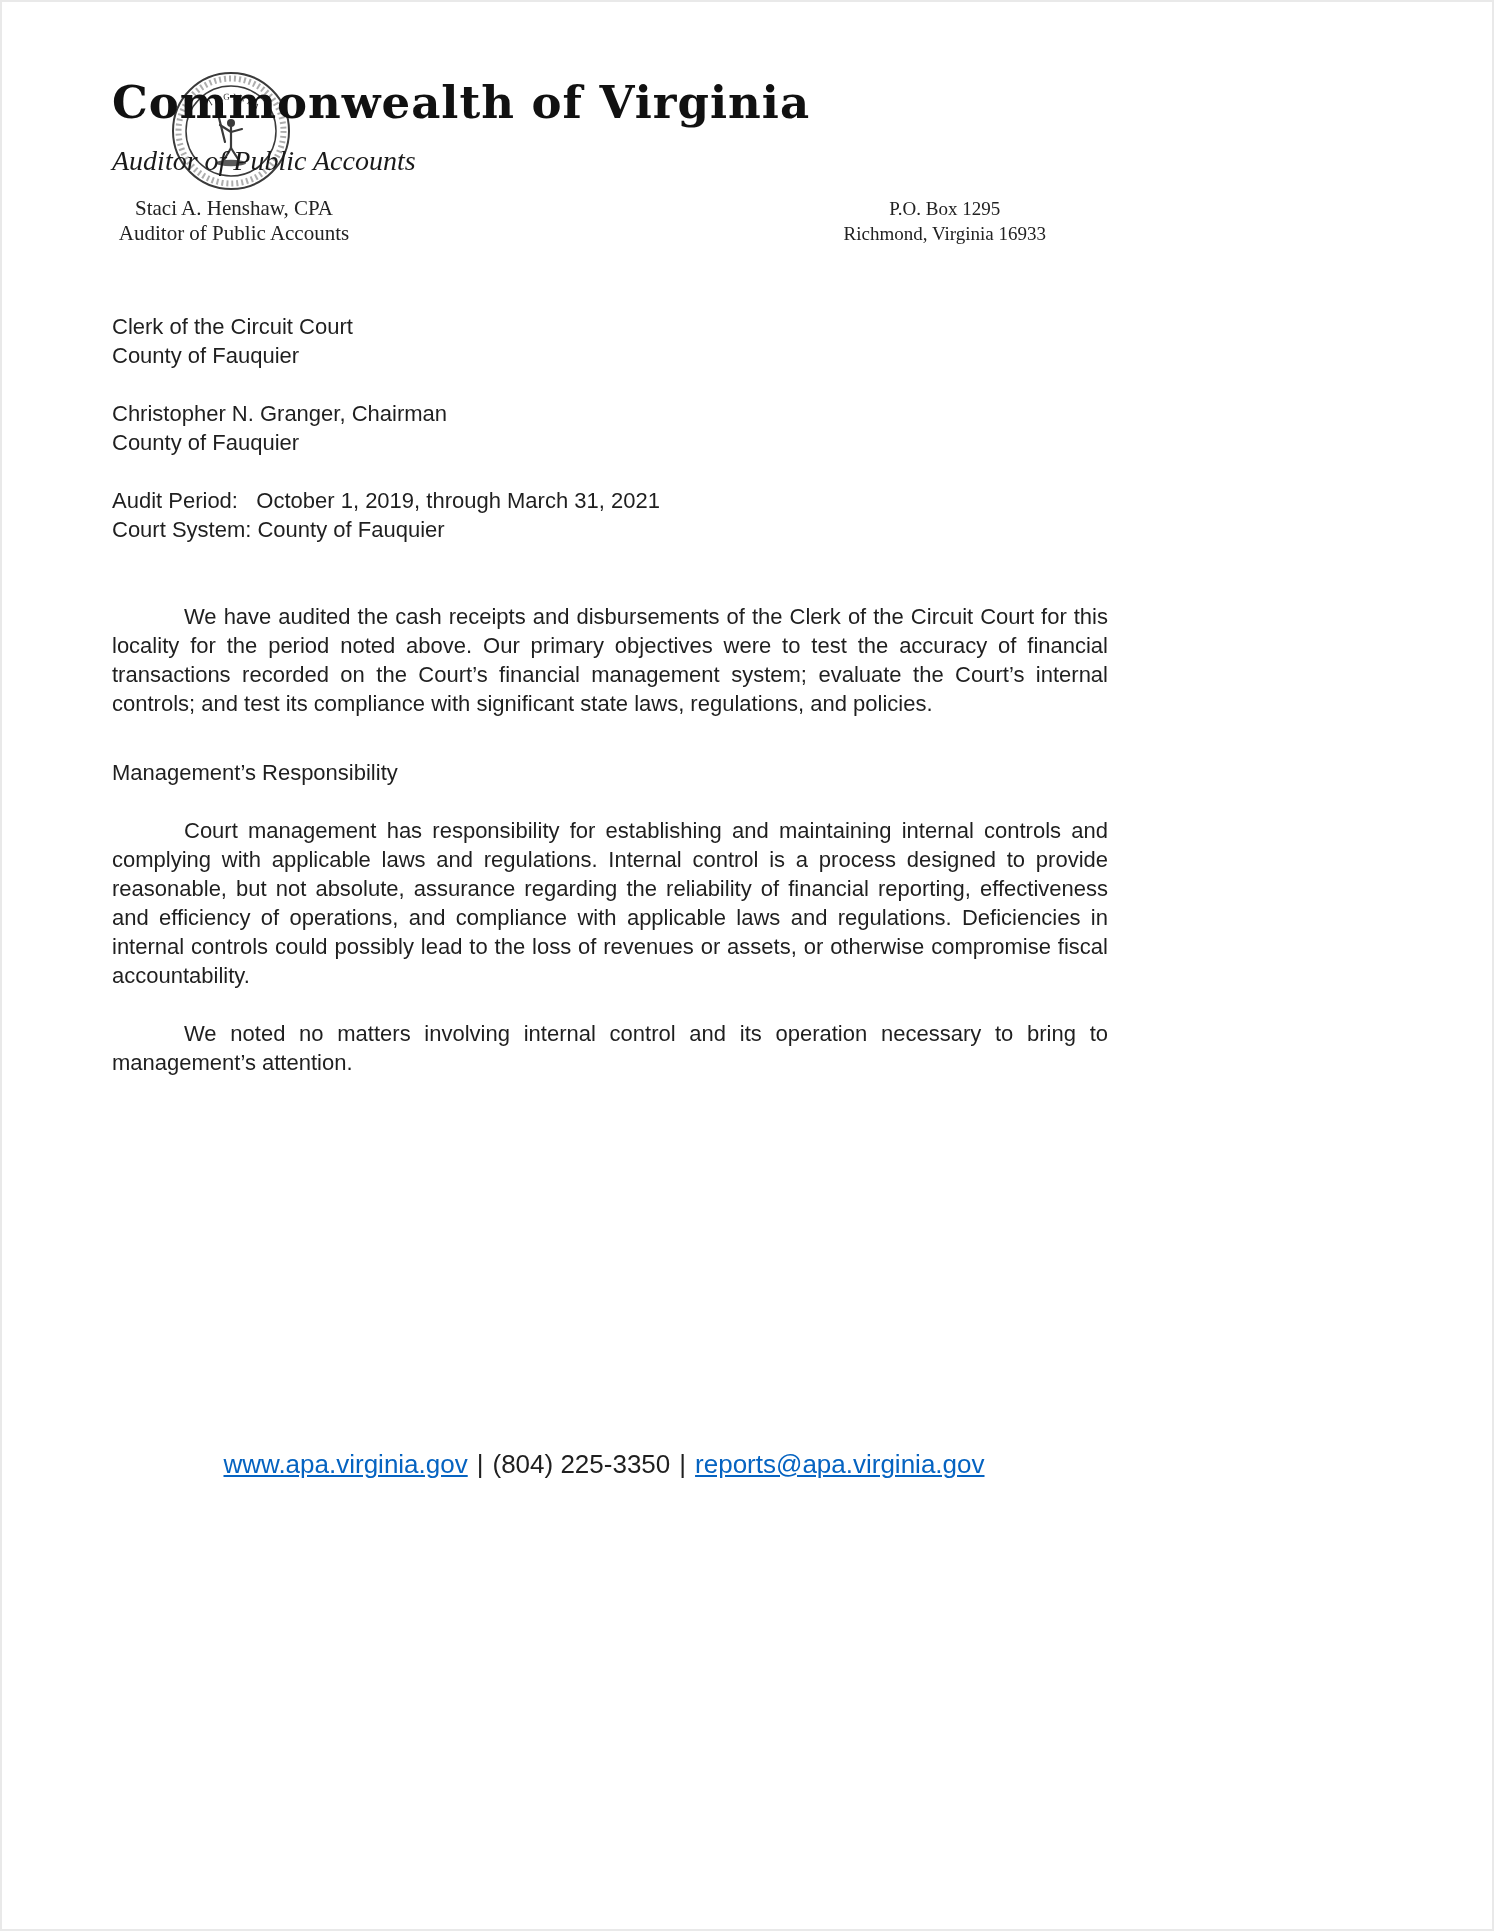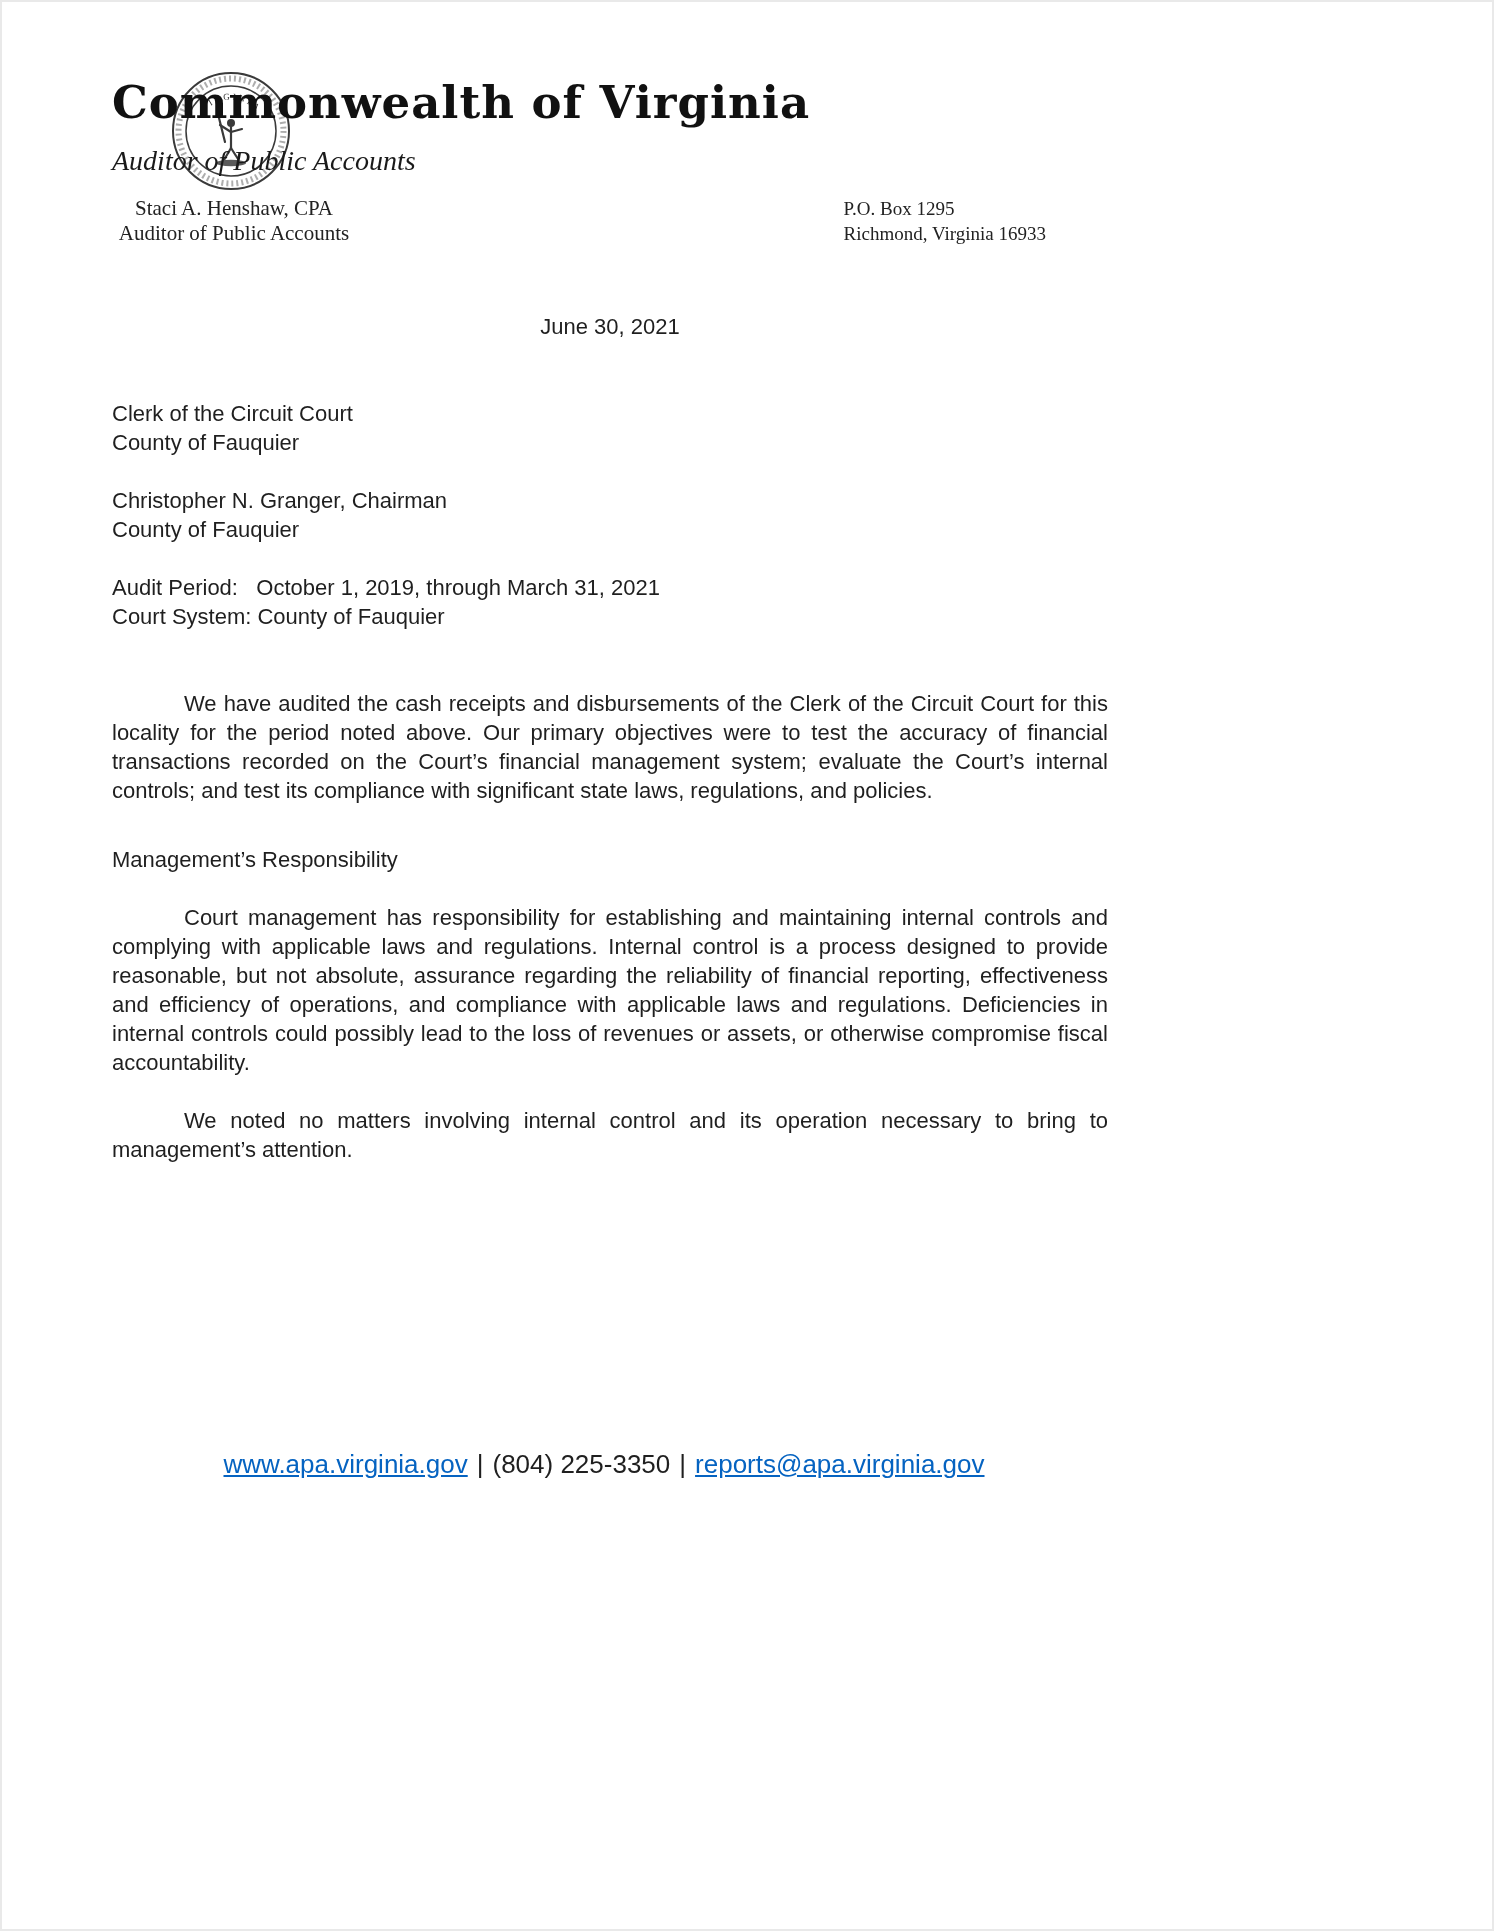--- a/index.html
+++ b/index.html
@@ -60,21 +60,21 @@
     text-align: center;
     font-family: "Liberation Serif", serif;
     font-size: 21px;
     line-height: 25px;
     color: #222222;
   }
   .address-block {
     position: absolute;
     right: 62px;
     top: 126px;
-    text-align: left;
+    text-align: center;
     font-family: "Liberation Serif", serif;
     font-size: 19px;
     line-height: 25px;
     color: #222222;
   }
 
   
   .body-text { font-size: 22px; line-height: 29px; }
   .date {
     text-align: center;
@@ -152,21 +152,20 @@
         <div>Auditor of Public Accounts</div>
       </div>
 
       <div class="address-block">
         <div>P.O. Box 1295</div>
         <div>Richmond, Virginia 16933</div>
       </div>
     </header>
 
     <div class="body-text">
-      <div class="date">June 30, 2021</div>
 
       <div class="addr-block first">
         <div>Clerk of the Circuit Court</div>
         <div>County of Fauquier</div>
       </div>
 
       <div class="addr-block">
         <div>Christopher N. Granger, Chairman</div>
         <div>County of Fauquier</div>
       </div>

